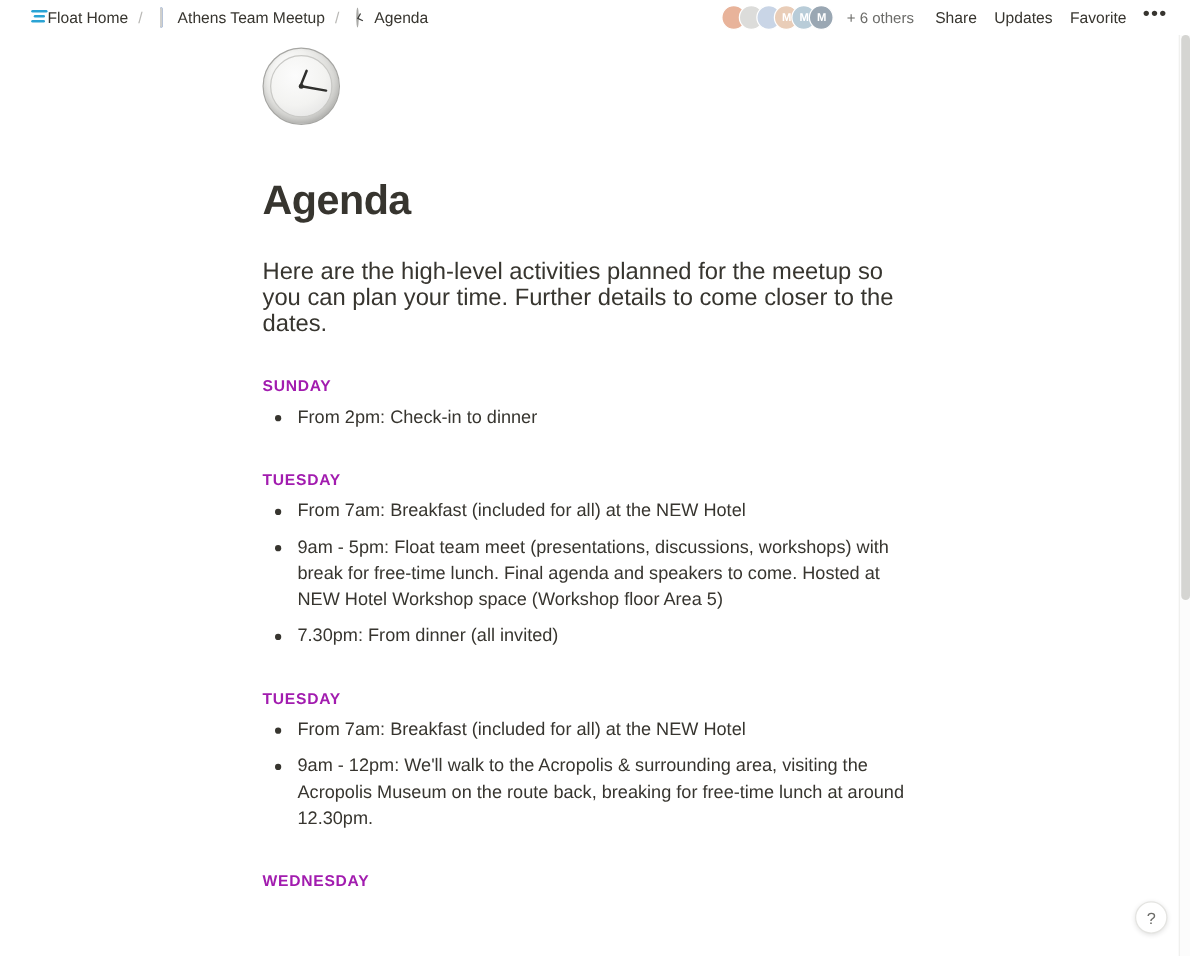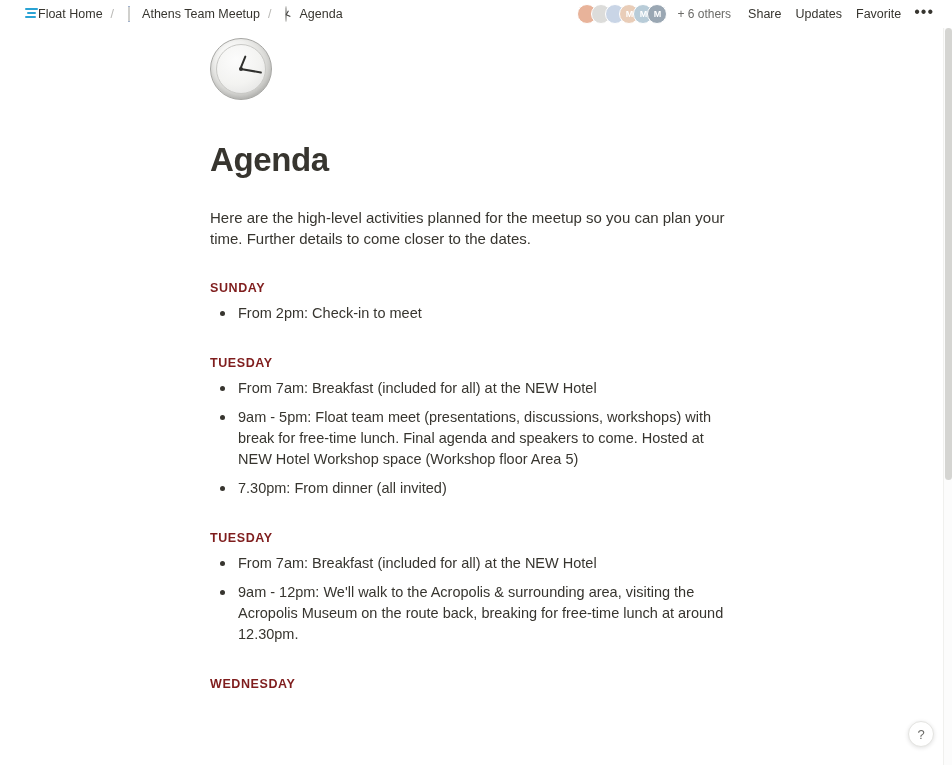--- a/index.html
+++ b/index.html
@@ -208,33 +208,33 @@
   h1.title {
     font-size: 33px;
     line-height: 40px;
     font-weight: bold;
     letter-spacing: -0.4px;
     margin: 40px 0 0 0;
     color: #37352f;
   }
 
   p.intro {
-    font-size: 15px;
+    font-size: 19px;
     line-height: 21px;
     margin: 27px 0 16px 0;
     max-width: 528px;
     color: #37352f;
   }
 
   h3.day {
     font-size: 12.5px;
     letter-spacing: 0.6px;
     font-weight: bold;
     margin: 32px 0 0 0;
-    color: #7f1d1d;
+    color: #a21caf;
   }
   .day-sunday { margin-top: 38px; }
 
   ul.items {
     list-style: none;
     margin: 8px 0 0 0;
     padding: 0;
   }
   ul.items li {
     position: relative;
@@ -365,21 +365,21 @@
         <div class="hand m"></div>
         <div class="pin"></div>
       </div>
 
       <h1 class="title">Agenda</h1>
 
       <p class="intro">Here are the high-level activities planned for the meetup so you can plan your time. Further details to come closer to the dates.</p>
 
       <h3 class="day day-sunday">SUNDAY</h3>
       <ul class="items">
-        <li>From 2pm: Check-in to meet</li>
+        <li>From 2pm: Check-in to dinner</li>
       </ul>
 
       <h3 class="day">TUESDAY</h3>
       <ul class="items">
         <li>From 7am: Breakfast (included for all) at the NEW Hotel</li>
         <li>9am - 5pm: Float team meet (presentations, discussions, workshops) with break for free-time lunch. Final agenda and speakers to come. Hosted at NEW Hotel Workshop space (Workshop floor Area 5)</li>
         <li>7.30pm: From dinner (all invited)</li>
       </ul>
 
       <h3 class="day">TUESDAY</h3>

